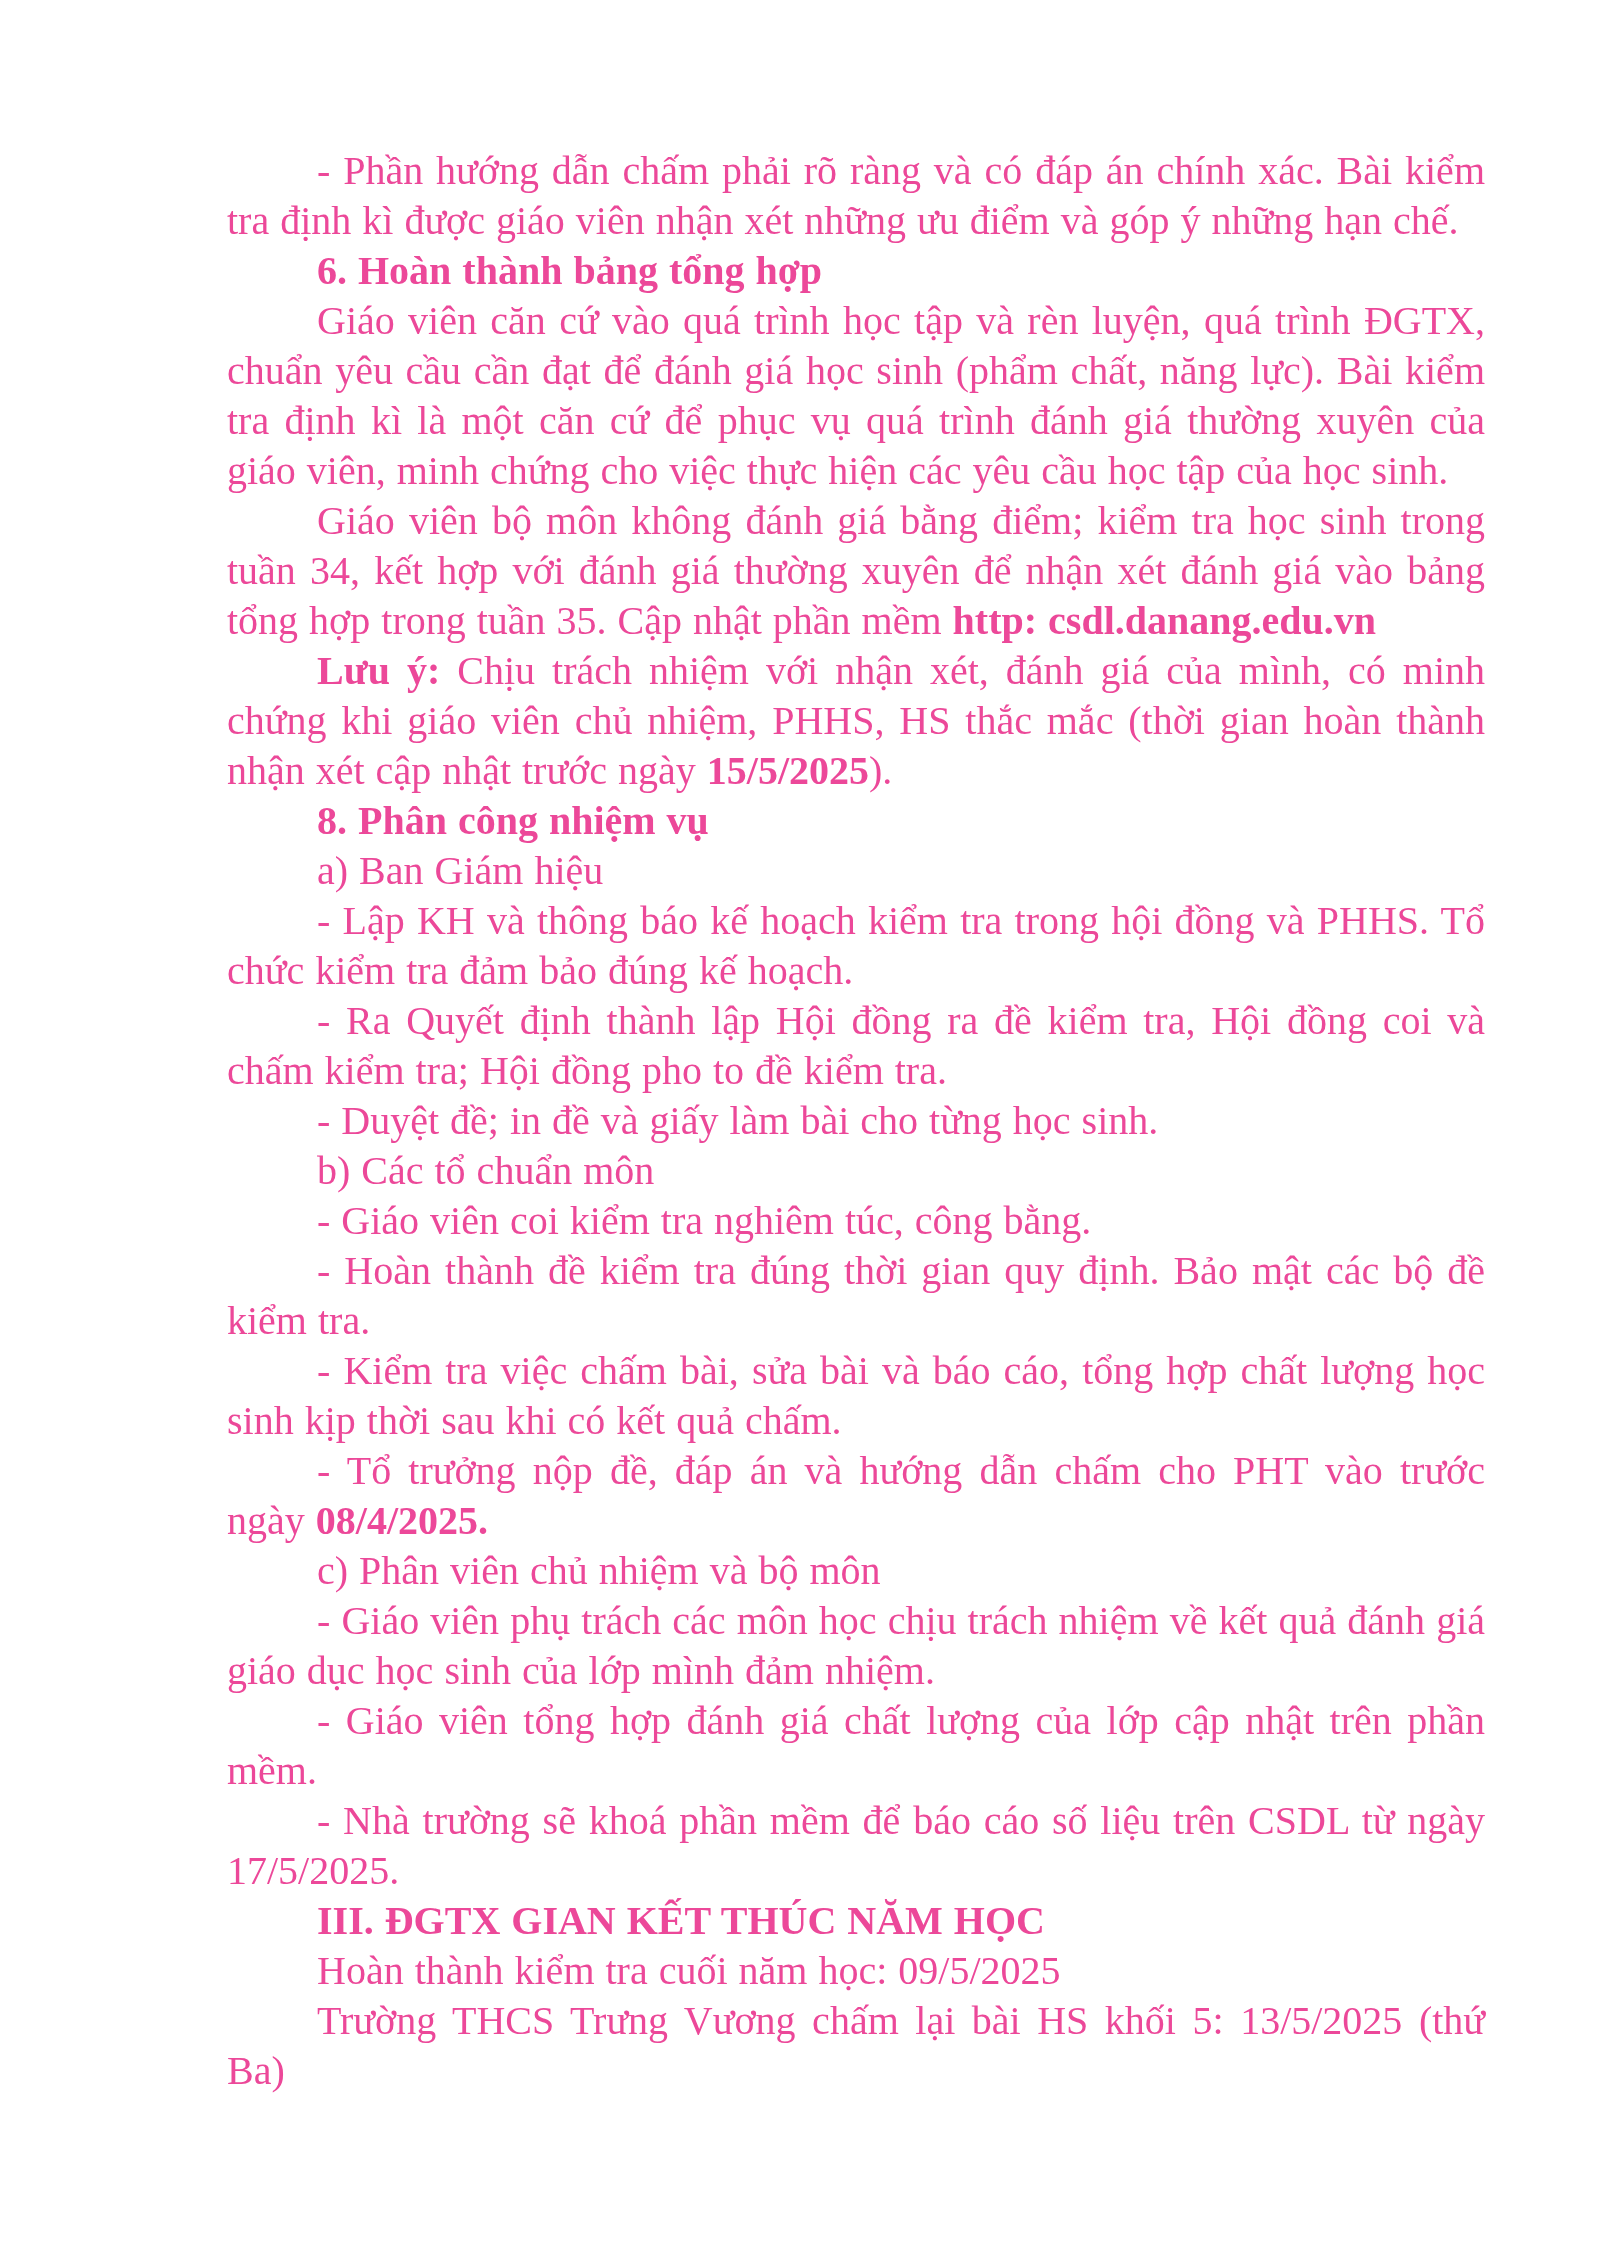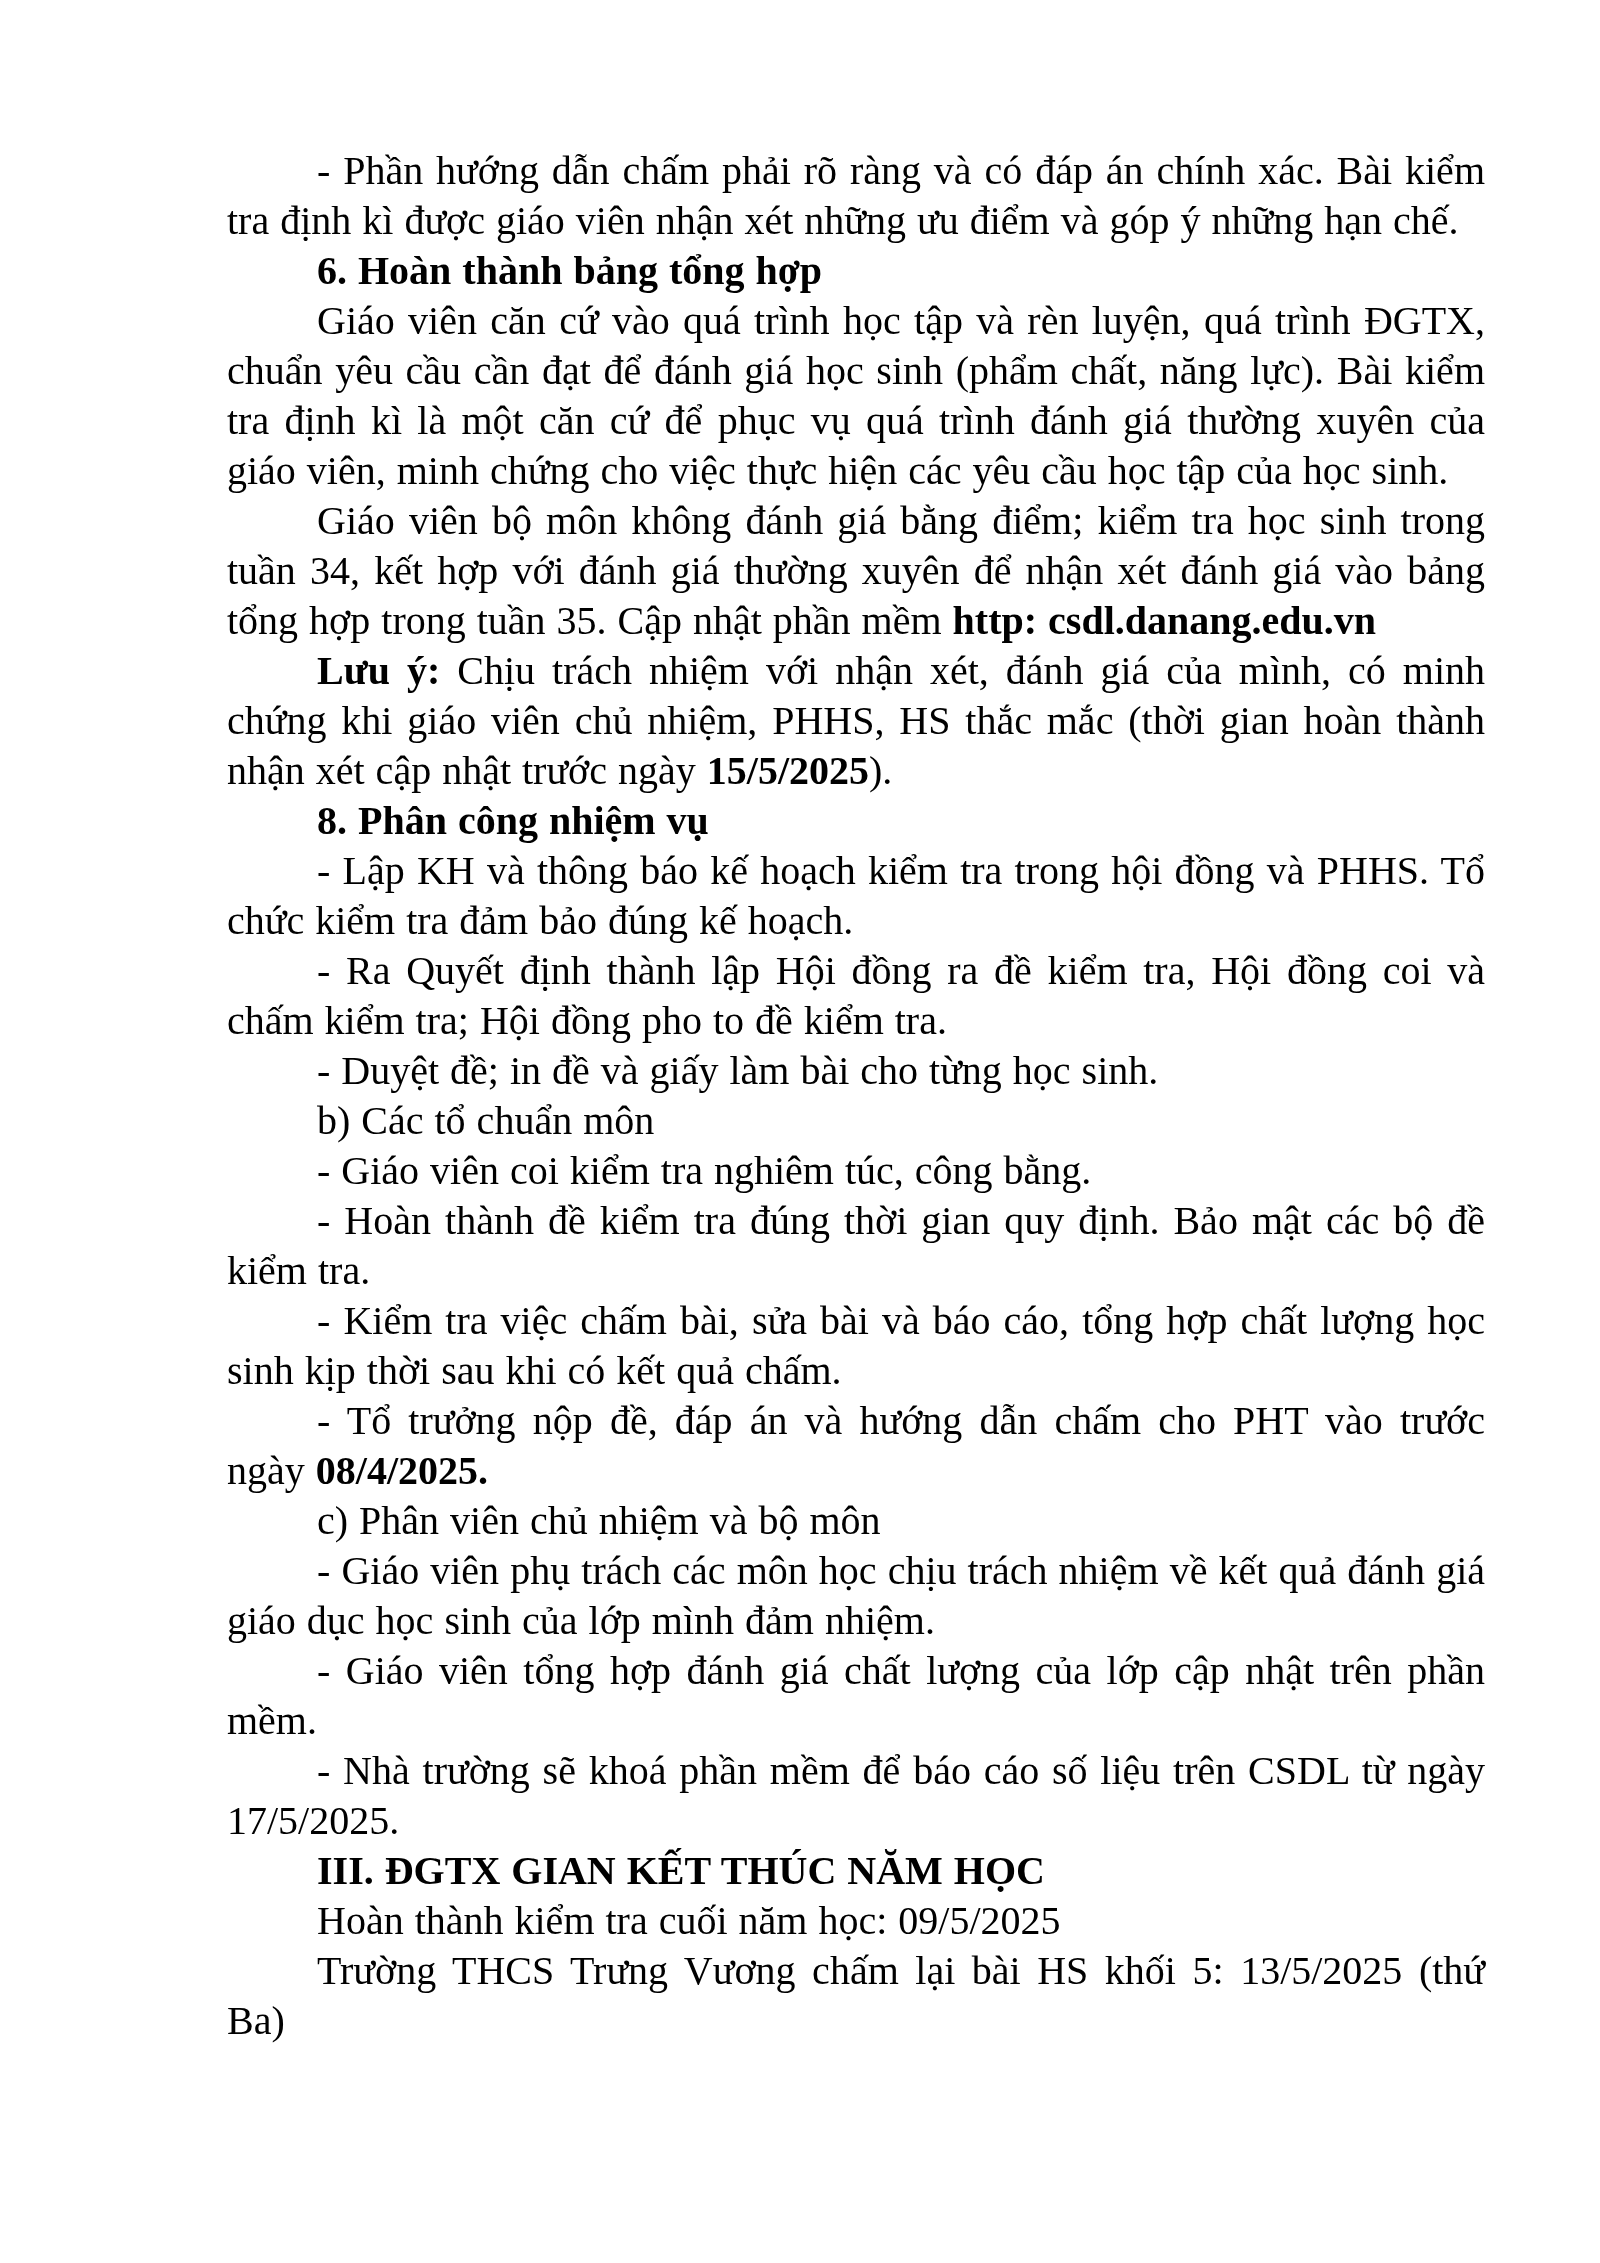--- a/index.html
+++ b/index.html
@@ -7,21 +7,21 @@
     padding: 0;
     background: #ffffff;
   }
   .page {
     position: relative;
     width: 1600px;
     height: 2263px;
     background: #ffffff;
     overflow: hidden;
     font-family: "Liberation Serif", "DejaVu Serif", serif;
-    color: #000000;
+    color: #ec4899;
   }
   .content {
     position: absolute;
     top: 146px;
     left: 227px;
     width: 1258px;
   }
   .content p {
     margin: 0;
     padding: 0;
@@ -39,20 +39,21 @@
 <body>
 
 <div class="page">
   <div class="content" id="doc-content">
       <p><span>- Phần hướng dẫn chấm phải rõ ràng và có đáp án chính xác. Bài kiểm tra định kì được giáo viên nhận xét những ưu điểm và góp ý những hạn chế.</span></p>
       <p><span class="bold">6. Hoàn thành bảng tổng hợp</span></p>
       <p><span>Giáo viên căn cứ vào quá trình học tập và rèn luyện, quá trình ĐGTX, chuẩn yêu cầu cần đạt để đánh giá học sinh (phẩm chất, năng lực). Bài kiểm tra định kì là một căn cứ để phục vụ quá trình đánh giá thường xuyên của giáo viên, minh chứng cho việc thực hiện các yêu cầu học tập của học sinh.</span></p>
       <p><span>Giáo viên bộ môn không đánh giá bằng điểm; kiểm tra học sinh trong tuần 34, kết hợp với đánh giá thường xuyên để nhận xét đánh giá vào bảng tổng hợp trong tuần 35. Cập nhật phần mềm </span><span class="bold">http: csdl.danang.edu.vn</span></p>
       <p><span class="bold">Lưu ý:</span><span> Chịu trách nhiệm với nhận xét, đánh giá của mình, có minh chứng khi giáo viên chủ nhiệm, PHHS, HS thắc mắc (thời gian hoàn thành nhận xét cập nhật trước ngày </span><span class="bold">15/5/2025</span><span>).</span></p>
       <p><span class="bold">8. Phân công nhiệm vụ</span></p>
+      <p><span>a) Ban Giám hiệu</span></p>
       <p><span>- Lập KH và thông báo kế hoạch kiểm tra trong hội đồng và PHHS. Tổ chức kiểm tra đảm bảo đúng kế  hoạch.</span></p>
       <p><span>- Ra Quyết định thành lập Hội đồng ra đề kiểm tra, Hội đồng coi và chấm kiểm tra; Hội đồng pho to đề kiểm tra.</span></p>
       <p><span>- Duyệt đề; in đề và giấy làm bài cho từng học sinh.</span></p>
       <p><span>b) Các tổ chuẩn môn</span></p>
       <p><span>- Giáo viên coi kiểm tra nghiêm túc, công bằng.</span></p>
       <p><span>- Hoàn thành đề kiểm tra đúng thời gian quy định. Bảo mật các bộ đề kiểm tra.</span></p>
       <p><span>- Kiểm tra việc chấm bài, sửa bài và báo cáo, tổng hợp chất lượng học sinh kịp thời sau khi có kết quả chấm.</span></p>
       <p><span>- Tổ trưởng nộp đề, đáp án và hướng dẫn chấm cho PHT vào trước ngày </span><span class="bold">08/4/2025.</span></p>
       <p><span>c) Phân viên chủ nhiệm và bộ môn</span></p>
       <p><span>- Giáo viên phụ trách các môn học chịu trách nhiệm về kết quả đánh giá giáo dục học sinh của lớp mình đảm nhiệm.</span></p>

